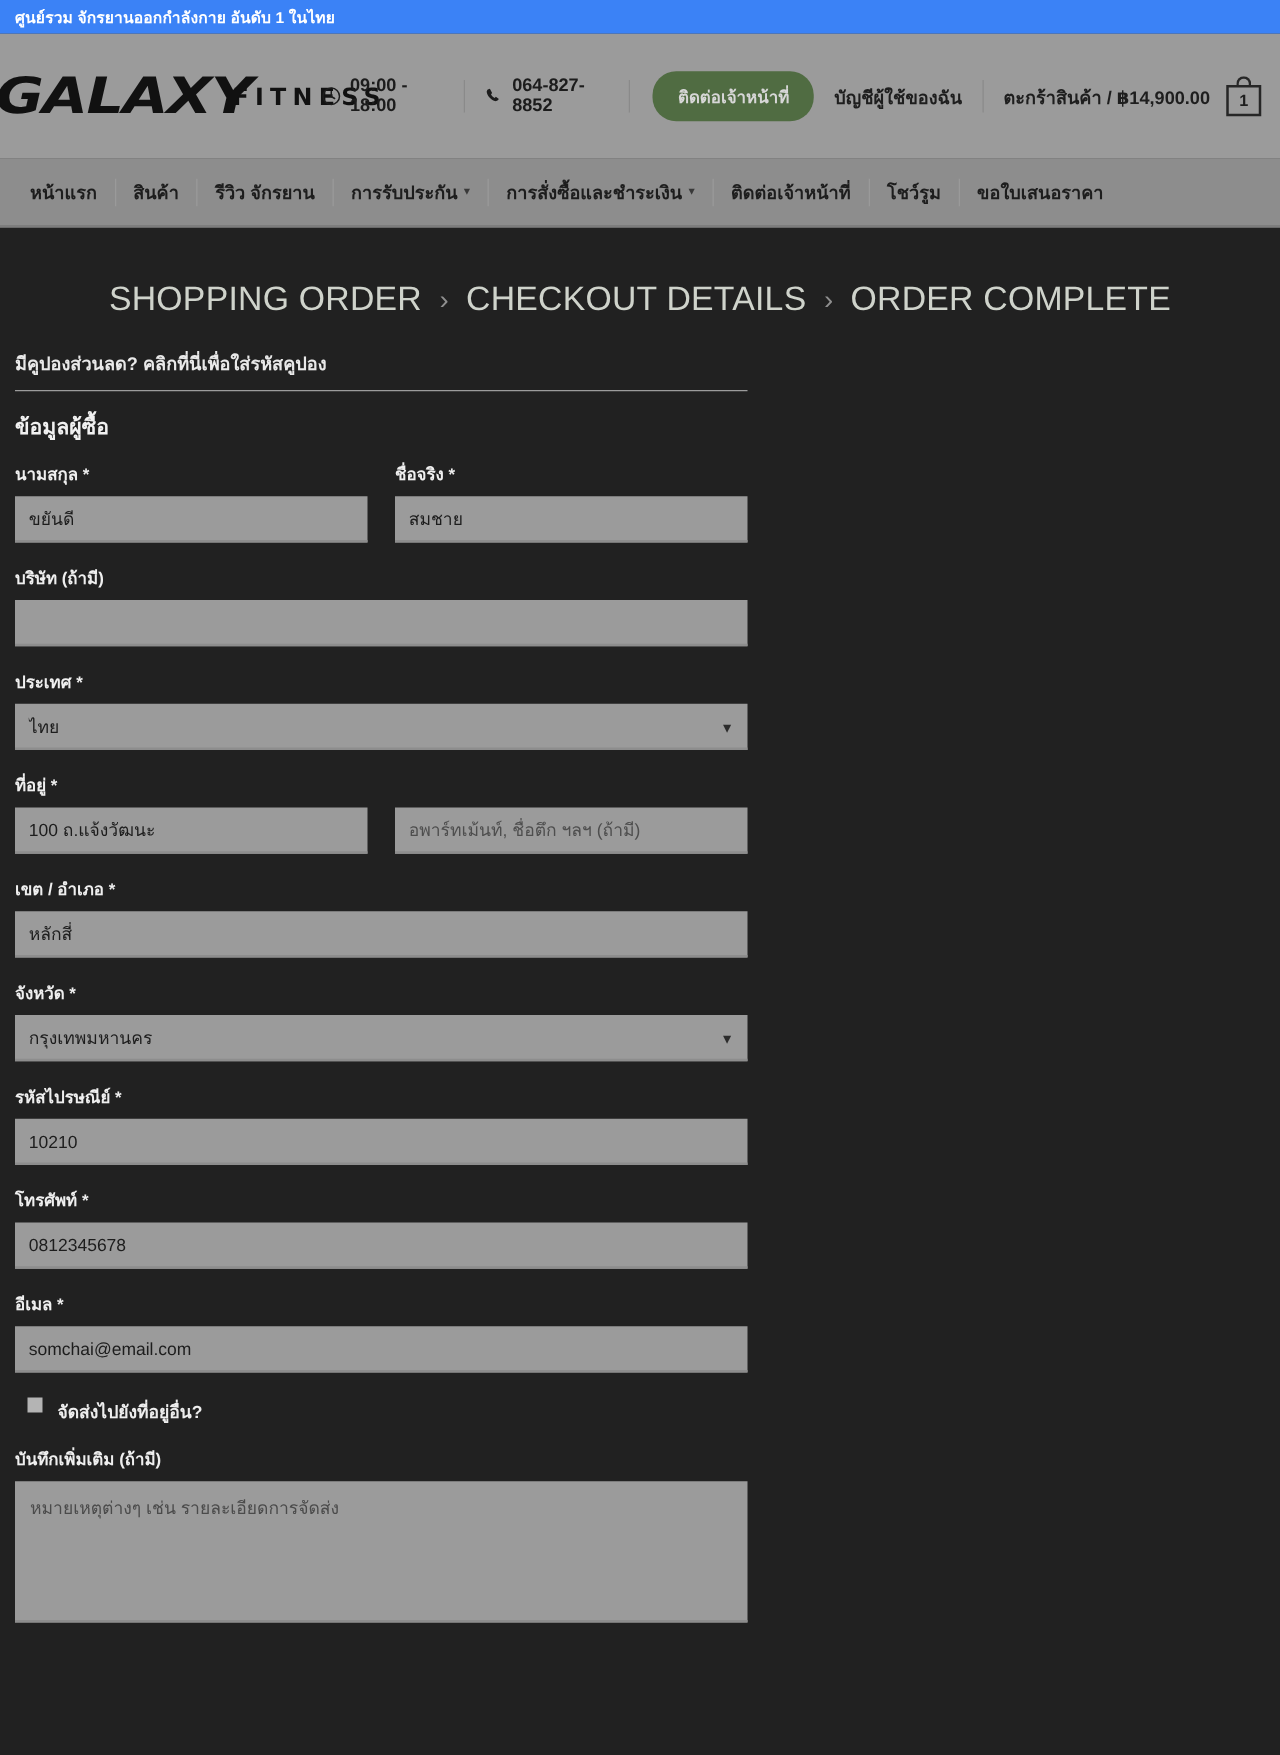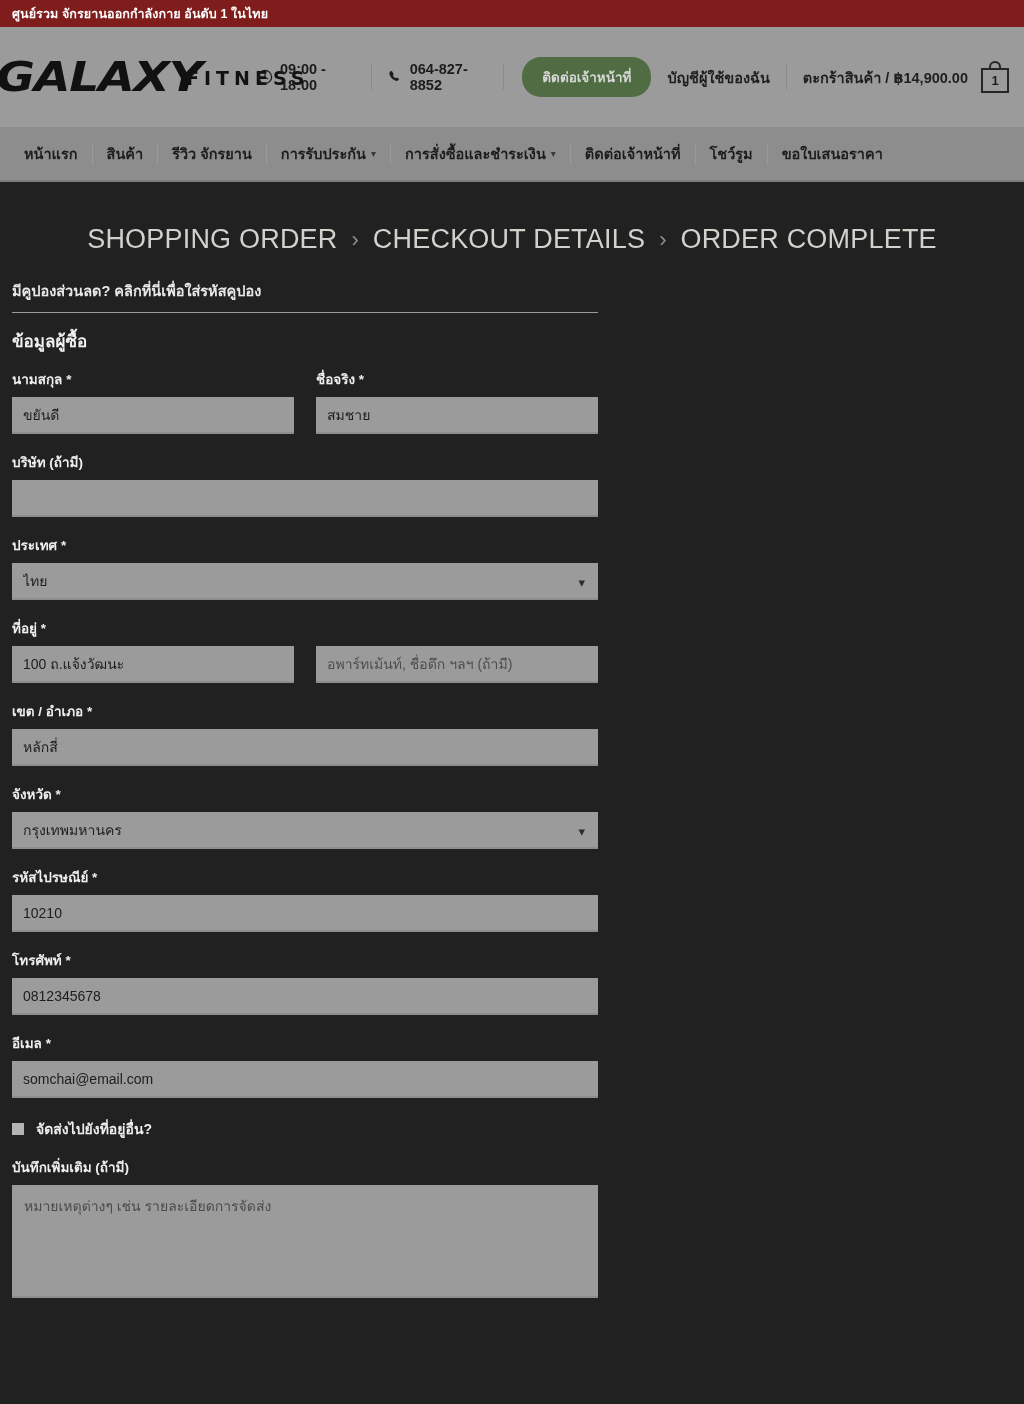--- a/index.html
+++ b/index.html
@@ -6,21 +6,21 @@
   html, body {
     width: 1024px; height: 1404px;
     background: #212121;
     font-family: "Liberation Sans", "DejaVu Sans", sans-serif;
     overflow: hidden;
   }
 
   
   .topbar {
     height: 27px;
-    background: #7f1d1d;
+    background: #3b82f6;
     display: flex; align-items: center;
     padding-left: 12px;
     text-align: center;
   }
   .topbar-text { color: #ffffff; font-size: 12.5px; font-weight: bold; letter-spacing: .1px; }
 
   
   .header {
     height: 100px;
     background: #9b9b9b;
@@ -117,21 +117,21 @@
   .sel-wrap { position: relative; }
   .sel-wrap .chev {
     position: absolute; right: 13px; top: 50%; transform: translateY(-50%);
     pointer-events: none; color: #2c2c2c; font-size: 13px;
   }
   .row2 { display: flex; gap: 22px; }
   .row2 > div { flex: 1; }
   .fgroup { margin-bottom: 17px; }
   .addr2 { margin-top: 0; }
 
-  .ship-row { display: flex; align-items: center; gap: 12px; margin: 20px 0 16px; }
+  .ship-row { display: flex; align-items: flex-start; gap: 12px; margin: 20px 10px 16px; }
   .chk {
     width: 12px; height: 12px; background: #b4b4b4; border: none;
     display: inline-block; cursor: pointer;
   }
   .ship-label { color: #ededed; font-size: 14px; font-weight: bold; cursor: pointer; }
 
   .notes-ta {
     width: 100%; height: 113px;
     background: #9b9b9b; border: none; outline: none; resize: none;
     color: #1d1d1d; font-size: 14px; padding: 10px 12px;

